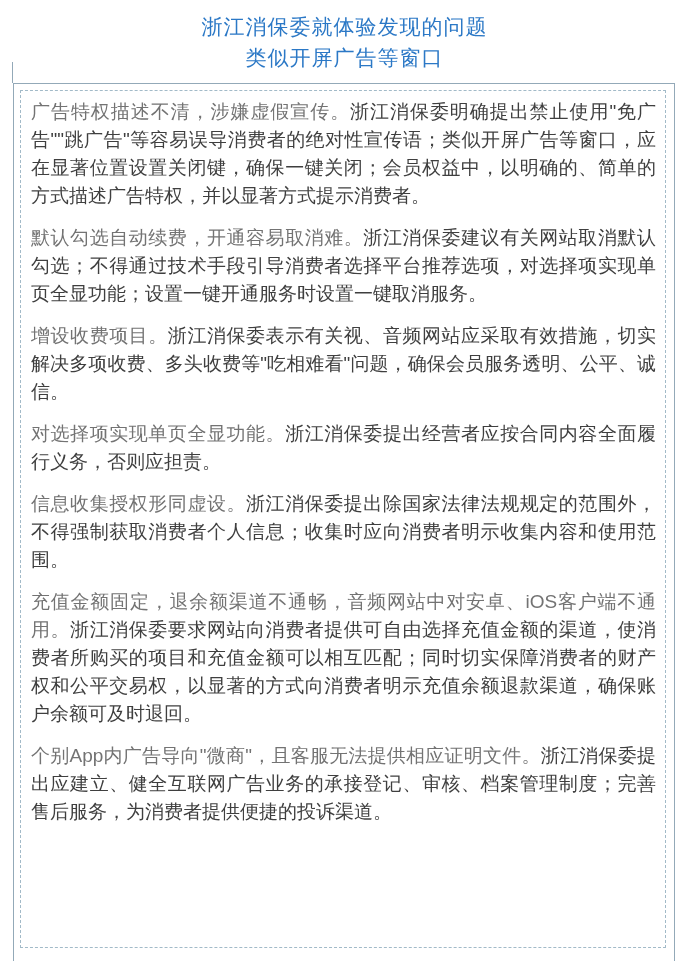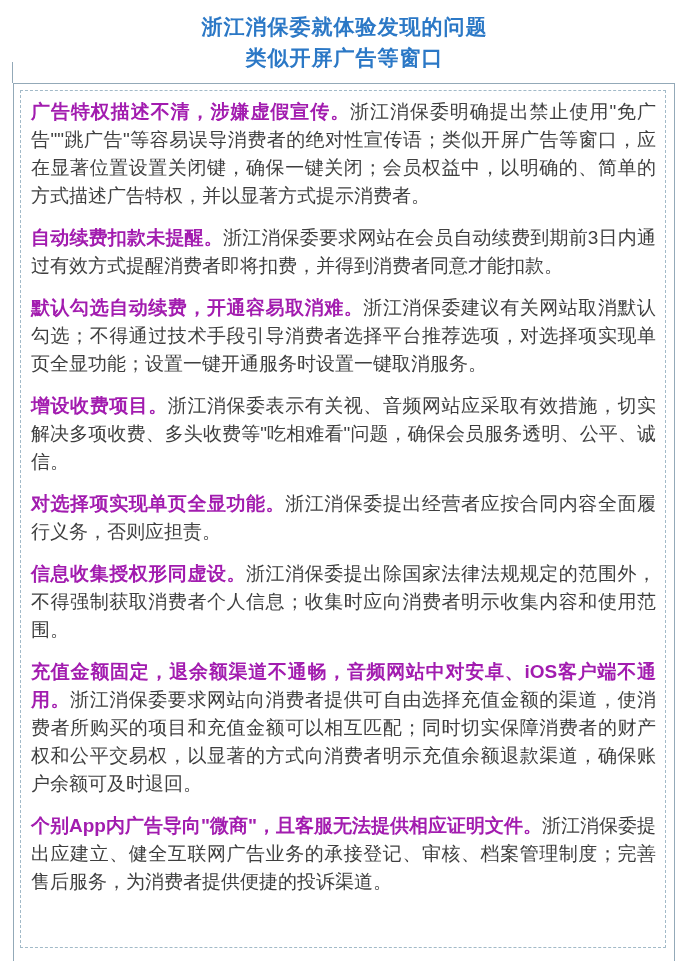--- a/index.html
+++ b/index.html
@@ -11,21 +11,21 @@
     width: 689px;
     height: 961px;
     position: relative;
     overflow: hidden;
     font-family: "Liberation Sans", "DejaVu Sans", sans-serif;
   }
   .page-title {
     padding-top: 11px;
     text-align: center;
     color: #2b78c6;
-    font-weight: bold;
+    font-weight: normal;
     font-size: 21px;
     line-height: 31px;
     letter-spacing: 1px;
   }
   .left-tick {
     position: absolute;
     left: 12px;
     top: 62px;
     width: 1px;
     height: 21px;
@@ -52,40 +52,39 @@
     overflow: hidden;
   }
   p.issue {
     margin: 0 0 14px 0;
     font-size: 19px;
     line-height: 28px;
     color: #3f3f3f;
     text-align: justify;
   }
   p.issue .lead {
-    color: #a21caf;
-    font-weight: bold;
+    color: #737373;
+    font-weight: normal;
   }
 </style>
 </head>
 <body>
 
 <header class="page-title">
   <div>浙江消保委就体验发现的问题</div>
   <div>类似开屏广告等窗口</div>
 </header>
 
 <div class="left-tick"></div>
 
 <div class="outer-box">
   <div class="inner-box">
 
     <p class="issue"><strong class="lead">广告特权描述不清，涉嫌虚假宣传。</strong><span>浙江消保委明确提出禁止使用"免广告""跳广告"等容易误导消费者的绝对性宣传语；类似开屏广告等窗口，应在显著位置设置关闭键，确保一键关闭；会员权益中，以明确的、简单的方式描述广告特权，并以显著方式提示消费者。</span></p>
 
-    <p class="issue"><strong class="lead">自动续费扣款未提醒。</strong><span>浙江消保委要求网站在会员自动续费到期前3日内通过有效方式提醒消费者即将扣费，并得到消费者同意才能扣款。</span></p>
 
     <p class="issue"><strong class="lead">默认勾选自动续费，开通容易取消难。</strong><span>浙江消保委建议有关网站取消默认勾选；不得通过技术手段引导消费者选择平台推荐选项，对选择项实现单页全显功能；设置一键开通服务时设置一键取消服务。</span></p>
 
     <p class="issue"><strong class="lead">增设收费项目。</strong><span>浙江消保委表示有关视、音频网站应采取有效措施，切实解决多项收费、多头收费等"吃相难看"问题，确保会员服务透明、公平、诚信。</span></p>
 
     <p class="issue"><strong class="lead">对选择项实现单页全显功能。</strong><span>浙江消保委提出经营者应按合同内容全面履行义务，否则应担责。</span></p>
 
     <p class="issue"><strong class="lead">信息收集授权形同虚设。</strong><span>浙江消保委提出除国家法律法规规定的范围外，不得强制获取消费者个人信息；收集时应向消费者明示收集内容和使用范围。</span></p>
 
     <p class="issue"><strong class="lead">充值金额固定，退余额渠道不通畅，音频网站中对安卓、iOS客户端不通用。</strong><span>浙江消保委要求网站向消费者提供可自由选择充值金额的渠道，使消费者所购买的项目和充值金额可以相互匹配；同时切实保障消费者的财产权和公平交易权，以显著的方式向消费者明示充值余额退款渠道，确保账户余额可及时退回。</span></p>

